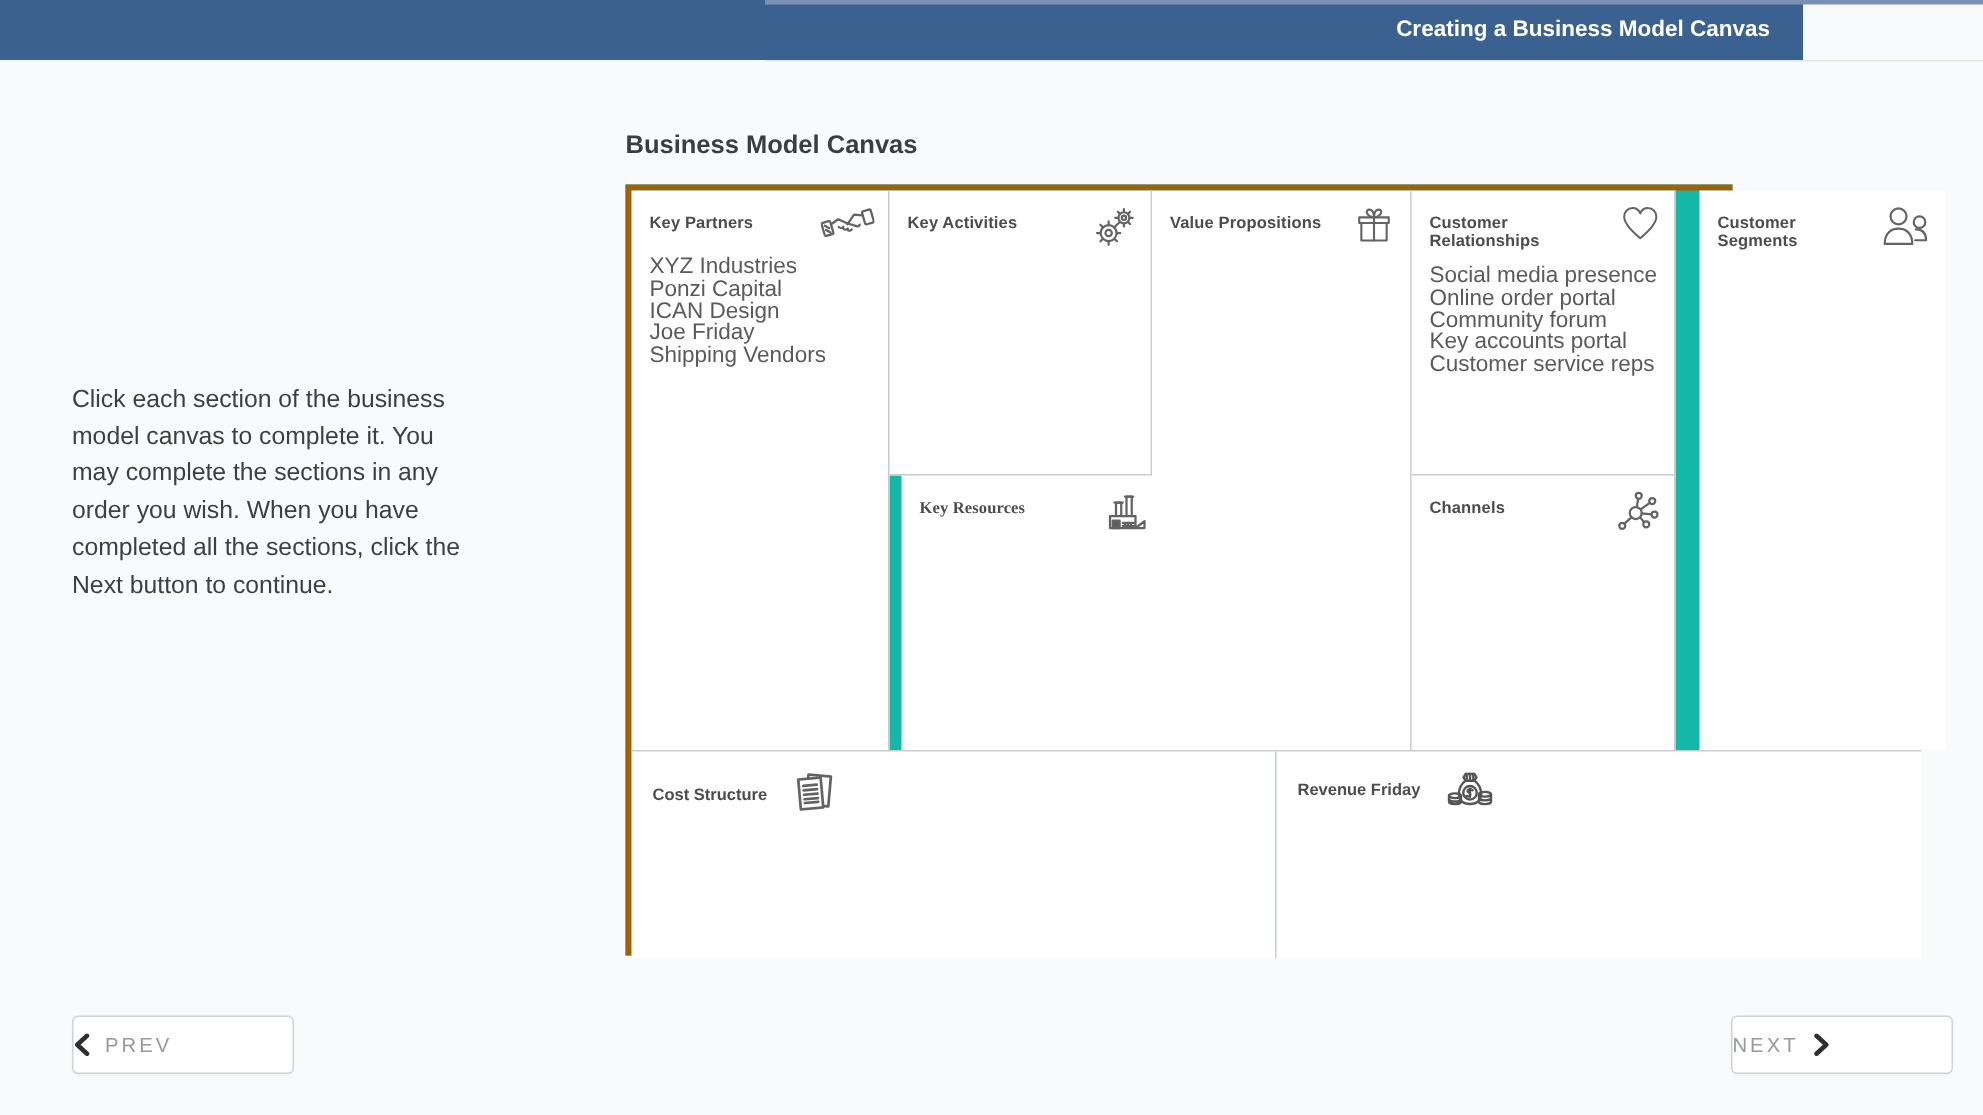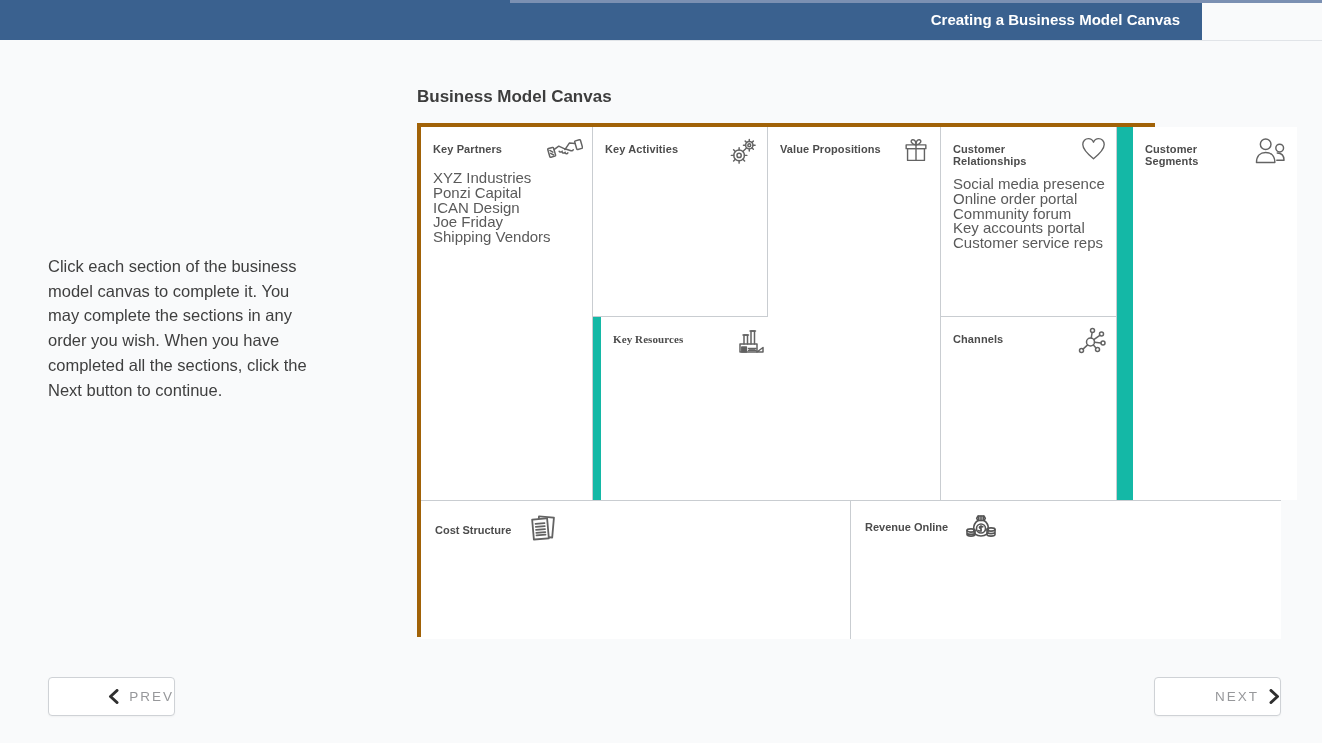--- a/index.html
+++ b/index.html
@@ -78,23 +78,23 @@
   }
   .cell-items {
     padding:10px 8px 0 12px;
     font-size:15px; line-height:14.8px; color:#5a5a5a;
   }
   .icon { display:inline-block; line-height:0; }
   .icon svg { stroke:#636363; fill:none; stroke-width:1.5; stroke-linecap:round; stroke-linejoin:round; }
 
   
   .nav-btn {
-    position:absolute; top:677px; width:127px; height:39px;
+    position:absolute; top:677px; width:148px; height:39px;
     background:#ffffff; border:1px solid #cfd2d6; border-radius:4px;
-    display:flex; align-items:center; justify-content:flex-end; gap:10px;
+    display:flex; align-items:center; justify-content:flex-start; gap:10px;
     cursor:pointer; box-shadow:0 1px 2px rgba(0,0,0,.04);
   }
   #prev-button { left:48px; }
   #next-button { left:1154px; }
   .nav-btn .nav-label {
     font-size:13.5px; letter-spacing:2px; color:#97989b;
   }
   .nav-btn svg { stroke:#2f2f2f; fill:none; stroke-width:3; stroke-linecap:round; stroke-linejoin:round; }
 </style>
 </head>
@@ -261,21 +261,21 @@
               <rect x="6" y="6" width="15" height="20" fill="#ffffff"></rect>
               <path d="M9 10.5 h9 M9 13.5 h9 M9 16.5 h9 M9 19.5 h9 M9 22 h9"></path>
             </g>
           </svg>
         </span>
       </div>
     </div>
 
     <div class="cell b-t" id="cell-revenue-streams">
       <div class="cell-head-inline">
-        <span class="label">Revenue Online</span>
+        <span class="label">Revenue Friday</span>
         <span class="icon">
           <svg width="34" height="28" viewBox="0 0 34 26" style="stroke-width:1.6;stroke:#555">
             <ellipse cx="7" cy="16.5" rx="4" ry="1.6"></ellipse>
             <path d="M3 16.5 v4 a4 1.6 0 0 0 8 0 v-4 M3 18.7 a4 1.6 0 0 0 8 0"></path>
             <ellipse cx="27" cy="15.5" rx="4" ry="1.6"></ellipse>
             <path d="M23 15.5 v5 a4 1.6 0 0 0 8 0 v-5 M23 18 a4 1.6 0 0 0 8 0"></path>
             <path d="M14 6.5 h6 l1.3-2.2 -1.3-2.3 h-6 L12.7 4.3 Z"></path>
             <path d="M14.8 2 v4.5 M17 2 v4.5 M19.2 2 v4.5"></path>
             <path d="M14 6.5 C8.5 10 6.8 22 17 22 C27.2 22 25.5 10 20 6.5"></path>
             <circle cx="17" cy="14.5" r="4.5"></circle>

